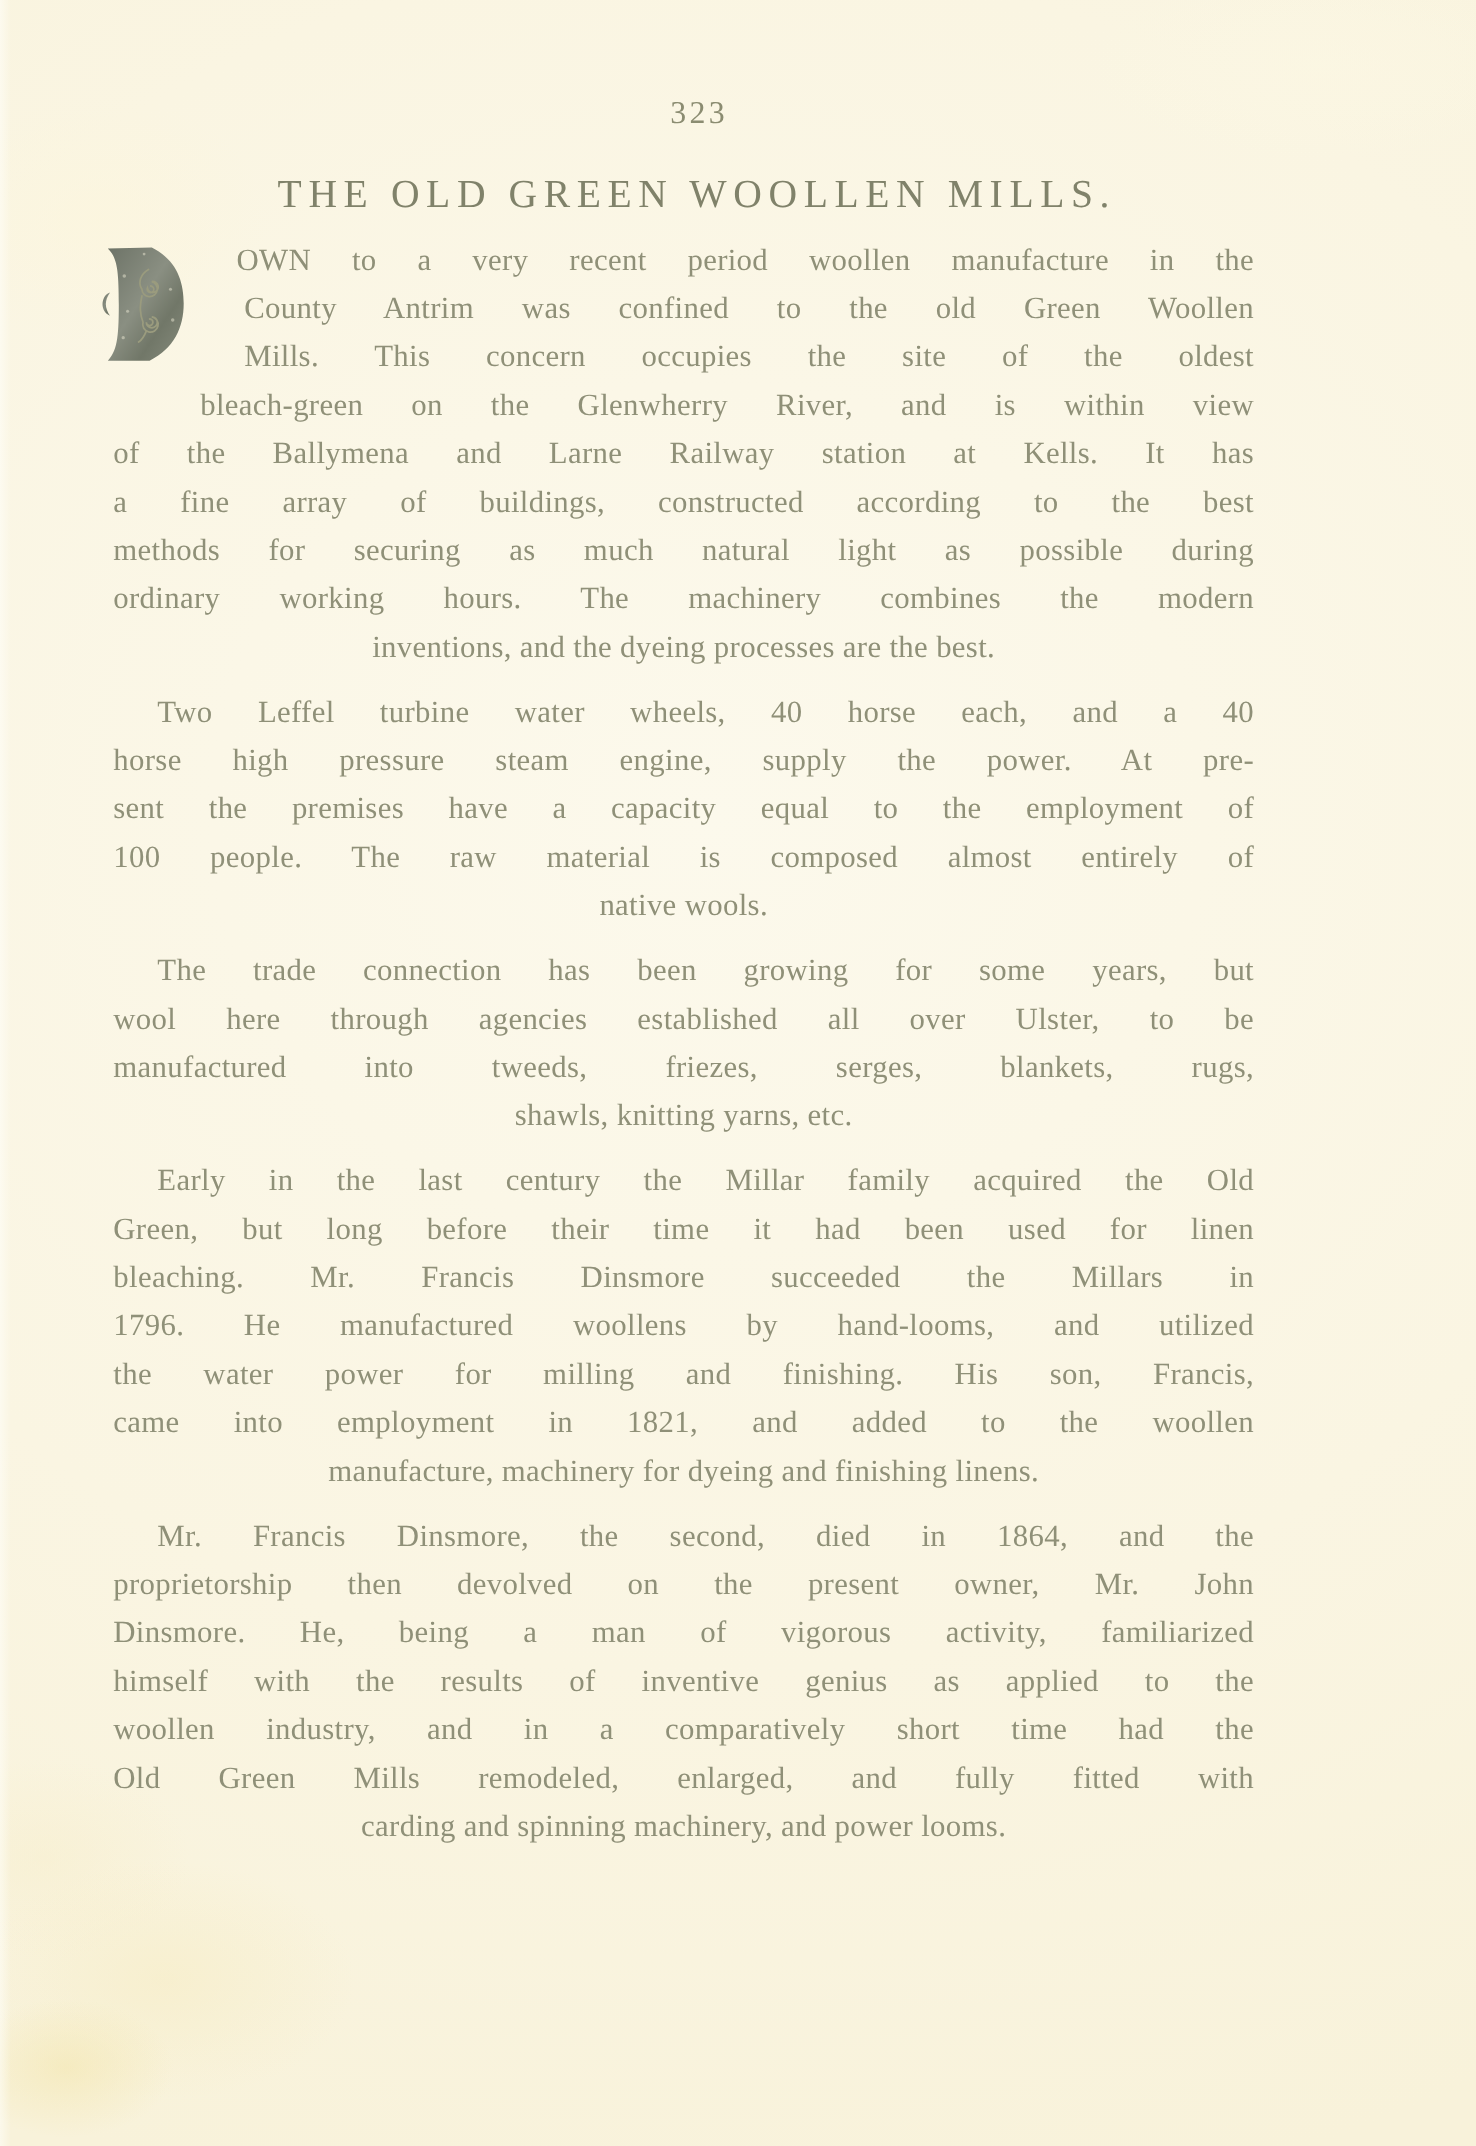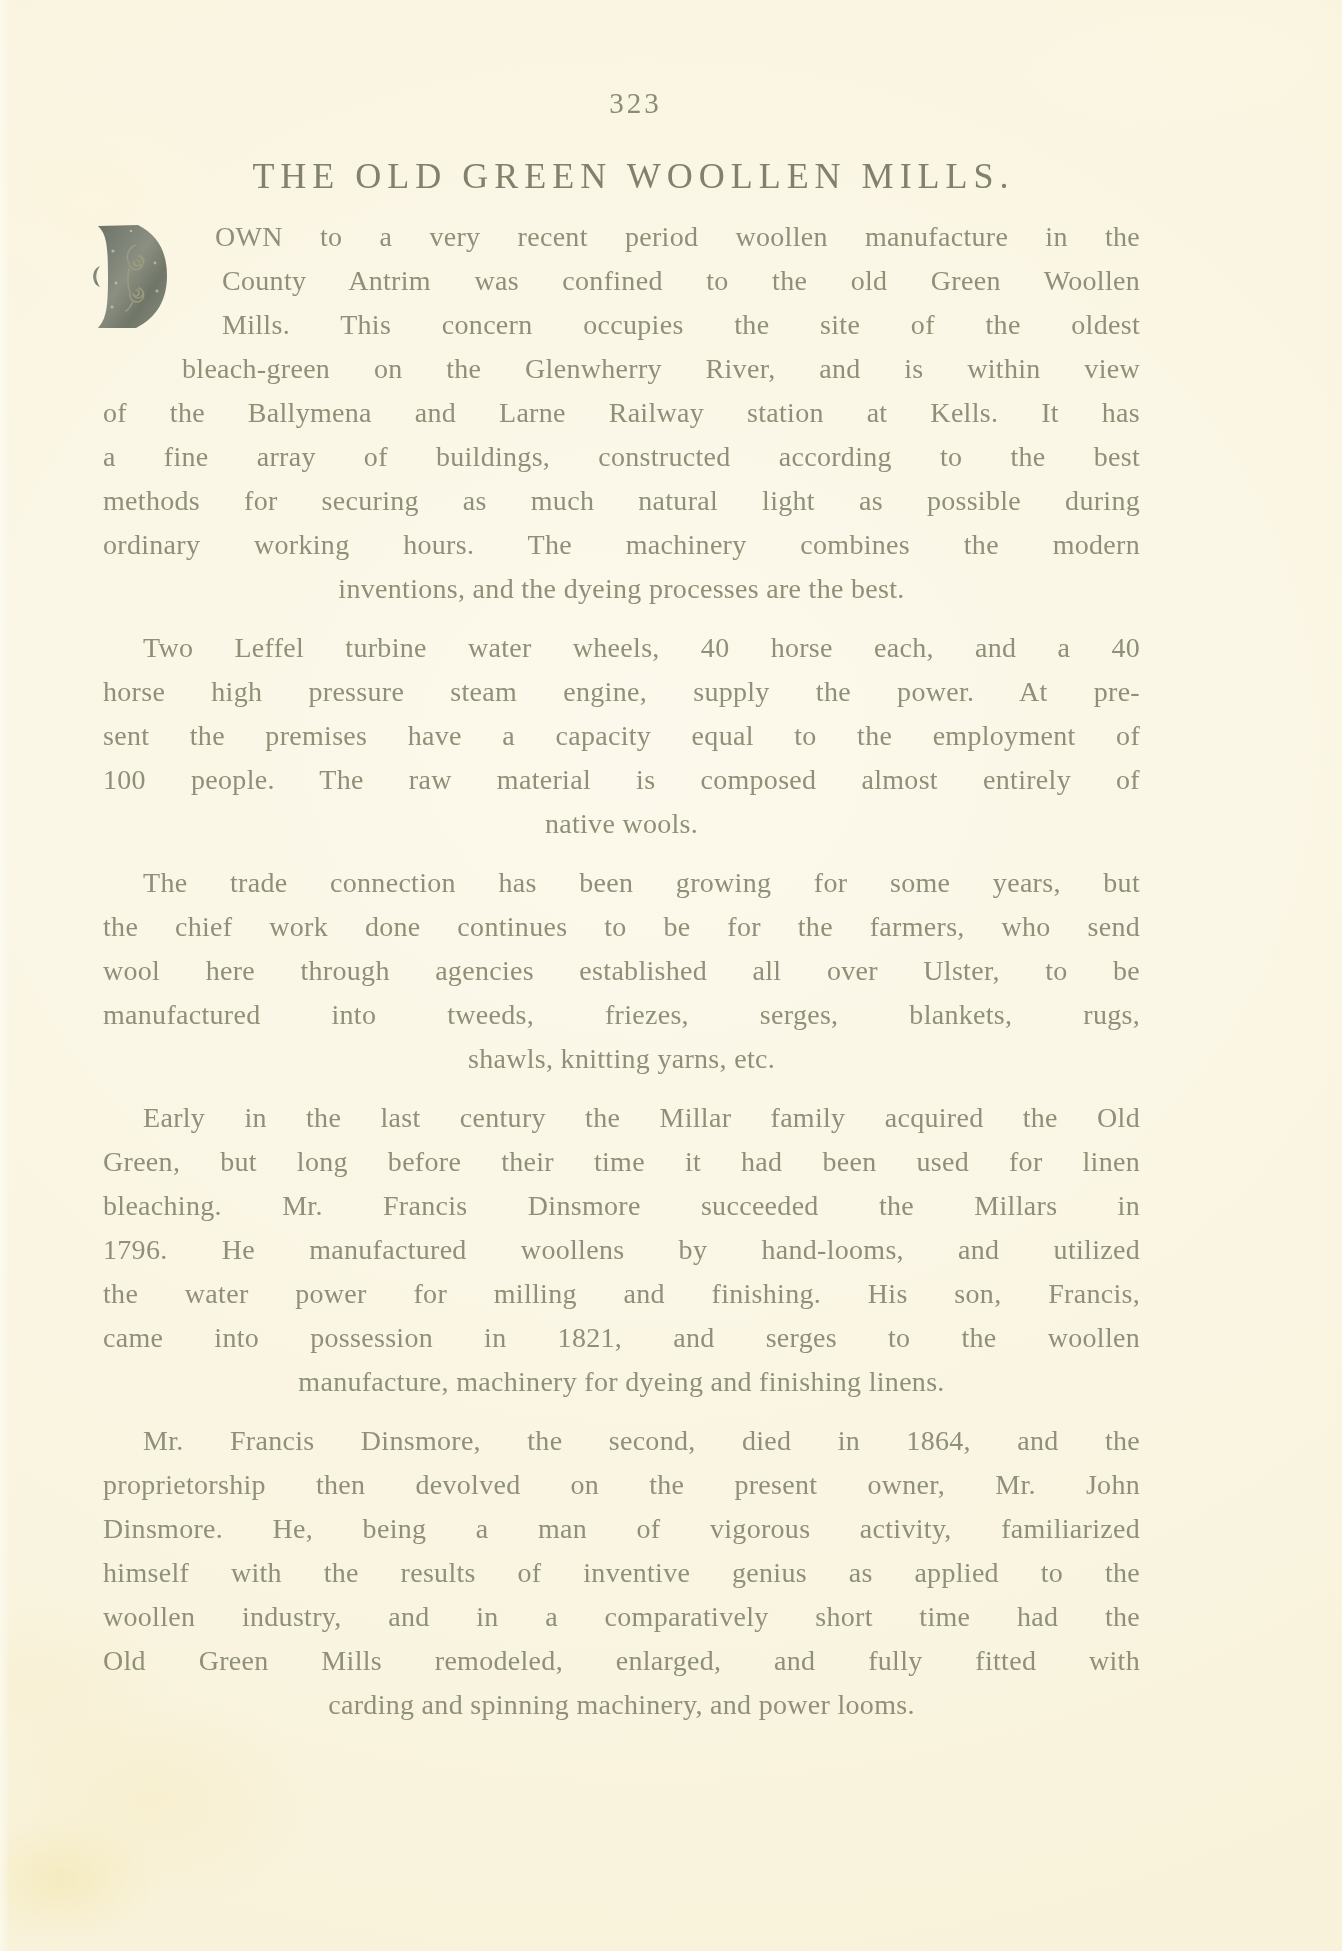--- a/index.html
+++ b/index.html
@@ -114,33 +114,32 @@
     <div class="para">
       <div class="ln j first">Two Leffel turbine water wheels, 40 horse each, and a 40</div>
       <div class="ln j">horse high pressure steam engine, supply the power. At pre-</div>
       <div class="ln j">sent the premises have a capacity equal to the employment of</div>
       <div class="ln j">100 people. The raw material is composed almost entirely of</div>
       <div class="ln last">native wools.</div>
     </div>
 
     <div class="para">
       <div class="ln j first">The trade connection has been growing for some years, but</div>
-      <div class="ln j">the chief work done continues to be for the farmers, who send</div>
       <div class="ln j">wool here through agencies established all over Ulster, to be</div>
       <div class="ln j">manufactured into tweeds, friezes, serges, blankets, rugs,</div>
       <div class="ln last">shawls, knitting yarns, etc.</div>
     </div>
 
     <div class="para">
       <div class="ln j first">Early in the last century the Millar family acquired the Old</div>
       <div class="ln j">Green, but long before their time it had been used for linen</div>
       <div class="ln j">bleaching. Mr. Francis Dinsmore succeeded the Millars in</div>
       <div class="ln j">1796. He manufactured woollens by hand-looms, and utilized</div>
       <div class="ln j">the water power for milling and finishing. His son, Francis,</div>
-      <div class="ln j">came into possession in 1821, and serges to the woollen</div>
+      <div class="ln j">came into employment in 1821, and added to the woollen</div>
       <div class="ln last">manufacture, machinery for dyeing and finishing linens.</div>
     </div>
 
     <div class="para">
       <div class="ln j first">Mr. Francis Dinsmore, the second, died in 1864, and the</div>
       <div class="ln j">proprietorship then devolved on the present owner, Mr. John</div>
       <div class="ln j">Dinsmore. He, being a man of vigorous activity, familiarized</div>
       <div class="ln j">himself with the results of inventive genius as applied to the</div>
       <div class="ln j">woollen industry, and in a comparatively short time had the</div>
       <div class="ln j">Old Green Mills remodeled, enlarged, and fully fitted with</div>

